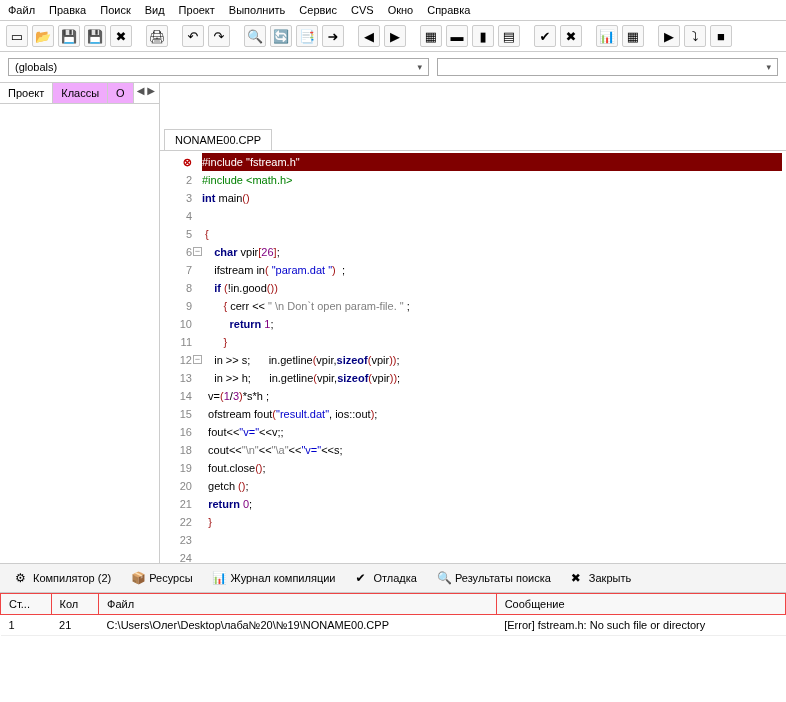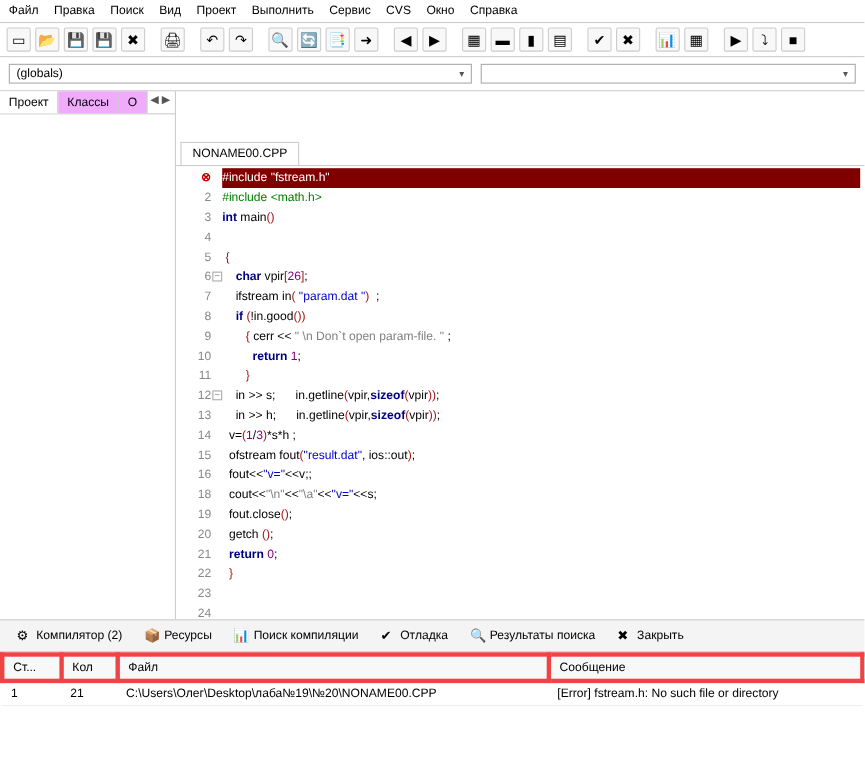--- a/index.html
+++ b/index.html
@@ -32,21 +32,21 @@
 .c-green { color: #008000; text-align: center; }
 .c-blue { color: #000080; font-weight: bold; }
 .c-red { color: #a31515; }
 .c-purple { color: #800080; }
 .c-str { color: #0000cc; }
 .c-strg { color: #808080; }
 .bottom-tabs { display: flex; gap: 2px; padding: 4px 6px; border-top: 1px solid #ccc; border-bottom: 1px solid #ccc; background: #f4f4f4; }
 .btab { display: flex; align-items: center; gap: 4px; padding: 2px 8px; border: 1px solid transparent; }
 .btab .ic { width: 14px; height: 14px; display: inline-block; font-size: 12px; }
 .msg-table { width: 100%; border-collapse: collapse; }
-.msg-table th { text-align: left; padding: 4px 8px; border: 4px solid #ef4444; background: #f8f8f8; font-weight: normal; }
+.msg-table th { text-align: left; padding: 4px 8px; border: 1px solid #ef4444; background: #f8f8f8; font-weight: normal; }
 .msg-table td { padding: 4px 8px; border-bottom: 1px solid #eee; vertical-align: top; }
 </style>
 </head>
 <body>
 
 <div class="menubar" id="menubar">
     <span>Файл</span>
     <span>Правка</span>
     <span>Поиск</span>
     <span>Вид</span>
@@ -176,21 +176,21 @@
     <div class="btab">
       <span class="ic">⚙</span>
       <span>Компилятор (2)</span>
     </div>
     <div class="btab">
       <span class="ic">📦</span>
       <span>Ресурсы</span>
     </div>
     <div class="btab">
       <span class="ic">📊</span>
-      <span>Поиск компиляции</span>
+      <span>Журнал компиляции</span>
     </div>
     <div class="btab">
       <span class="ic">✔</span>
       <span>Отладка</span>
     </div>
     <div class="btab">
       <span class="ic">🔍</span>
       <span>Результаты поиска</span>
     </div>
     <div class="btab">
@@ -205,17 +205,17 @@
         <th>Ст...</th>
         <th>Кол</th>
         <th>Файл</th>
         <th>Сообщение</th>
       </tr>
     </thead>
   <tbody id="msgbody">
       <tr>
         <td>1</td>
         <td>21</td>
-        <td>C:\Users\Олег\Desktop\лаба№19\№20\NONAME00.CPP</td>
+        <td>C:\Users\Олег\Desktop\лаба№20\№19\NONAME00.CPP</td>
         <td>[Error] fstream.h: No such file or directory</td>
       </tr>
     </tbody>
 </table>
 
 </body></html>

